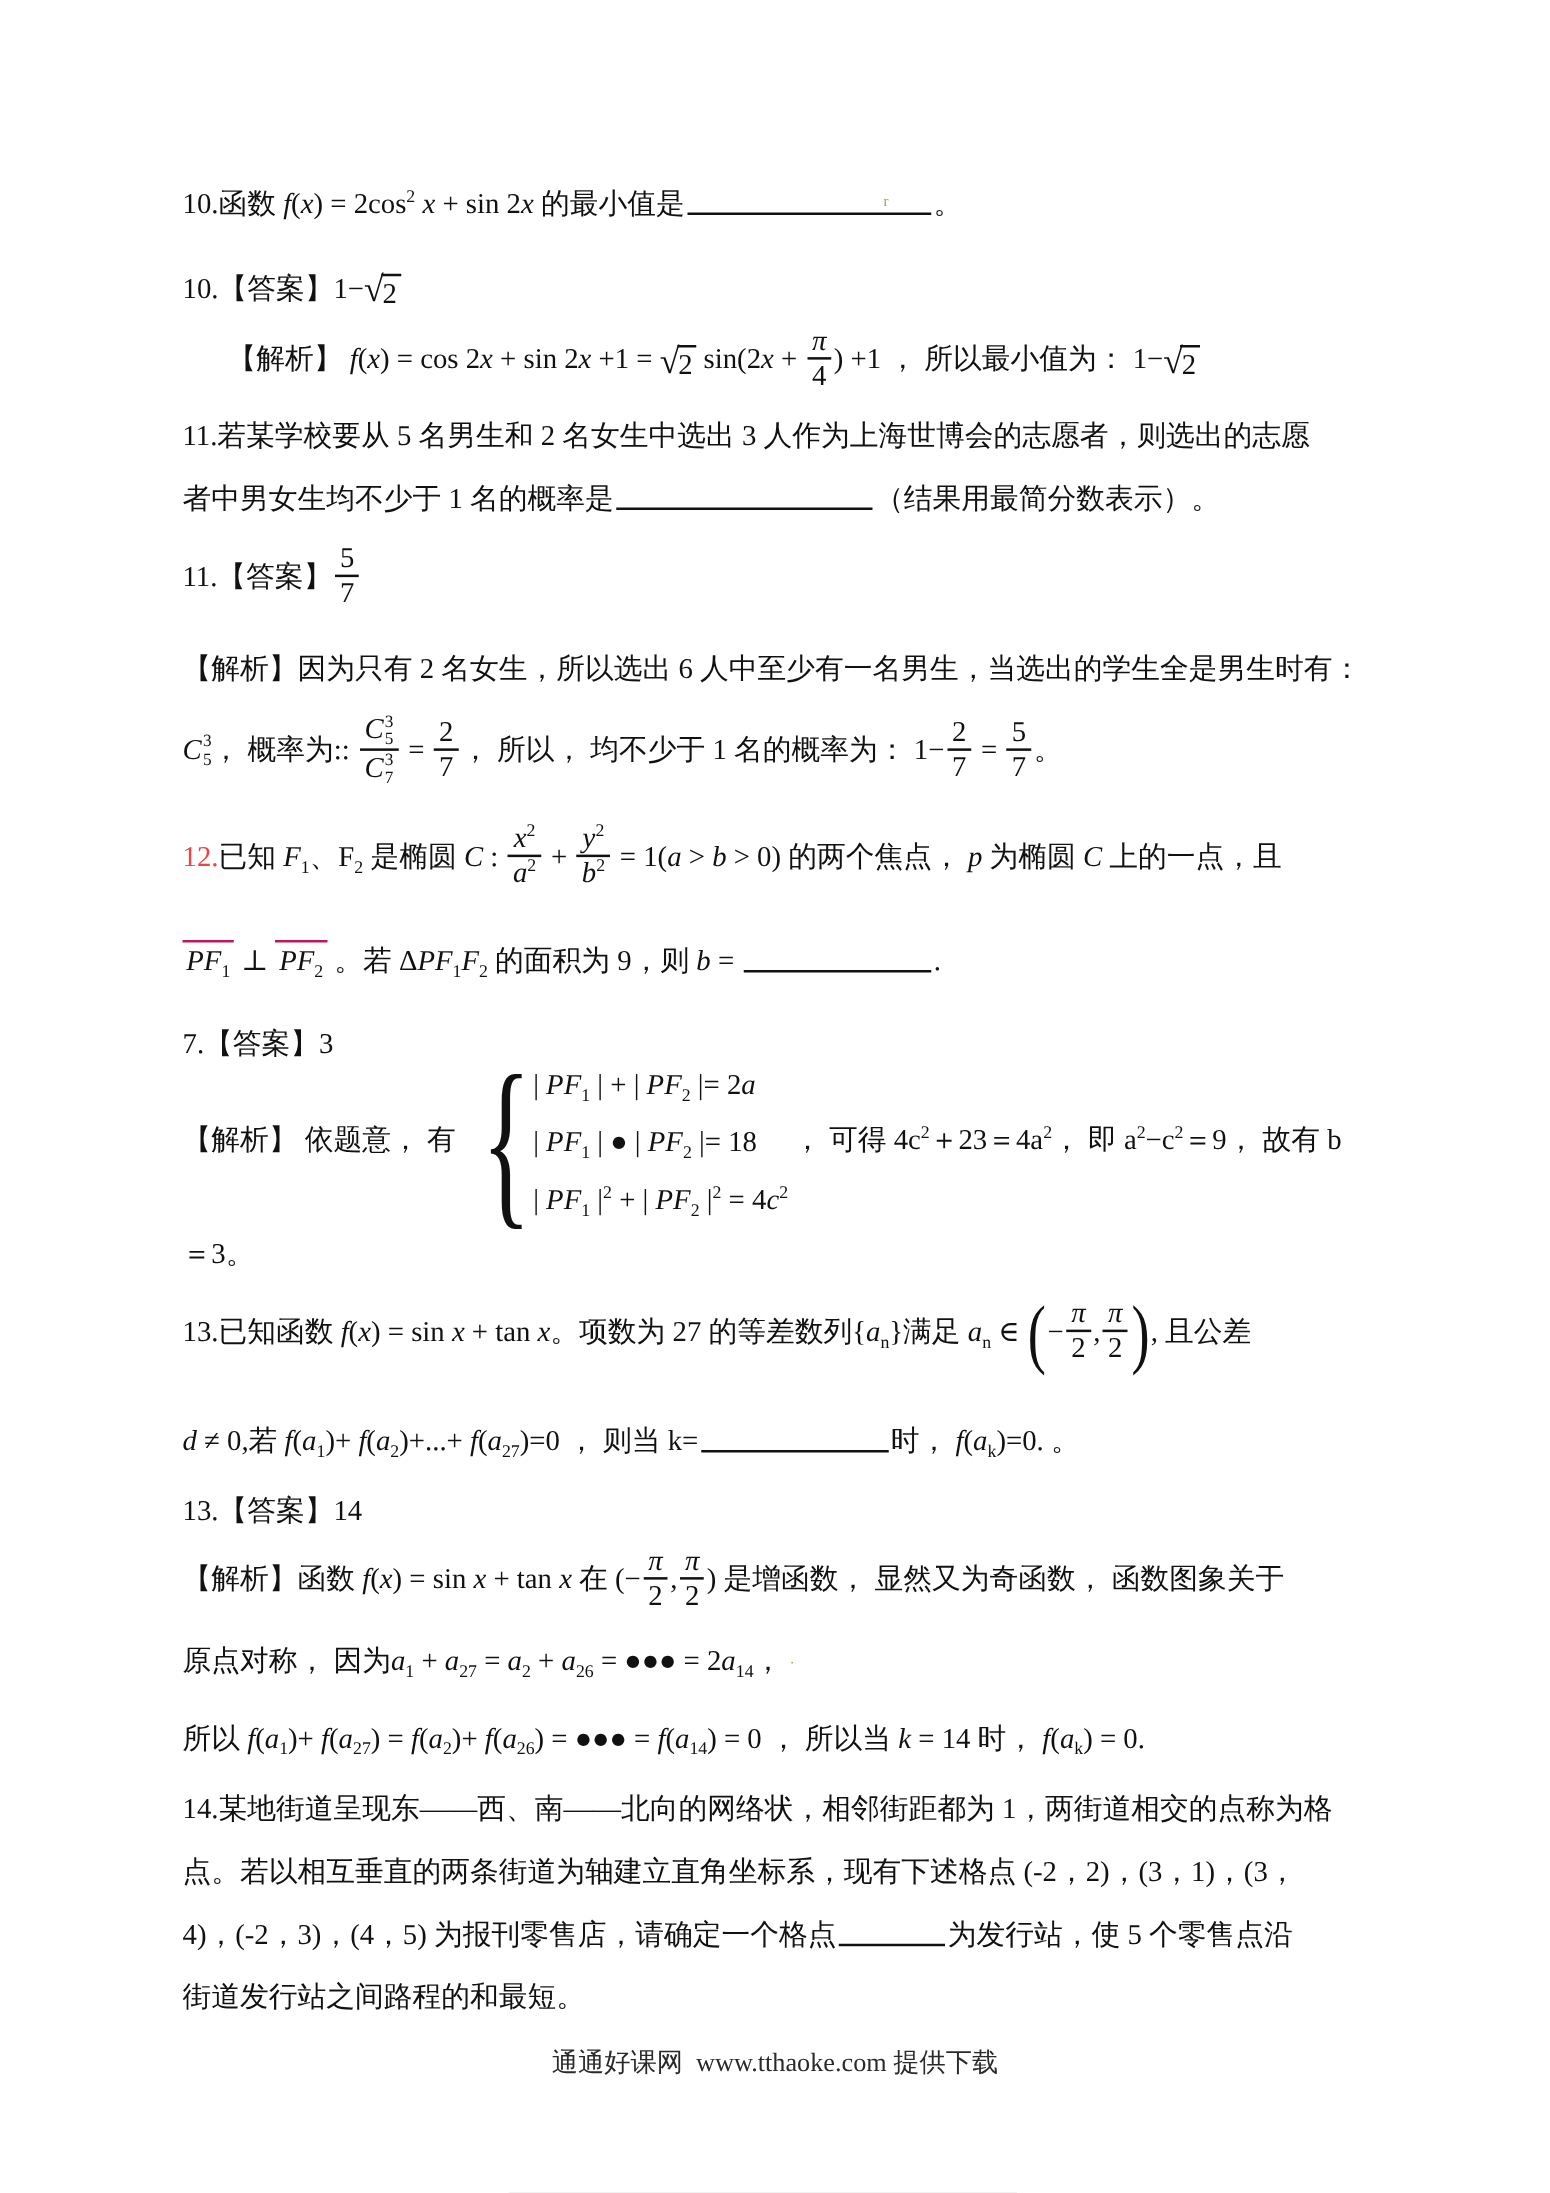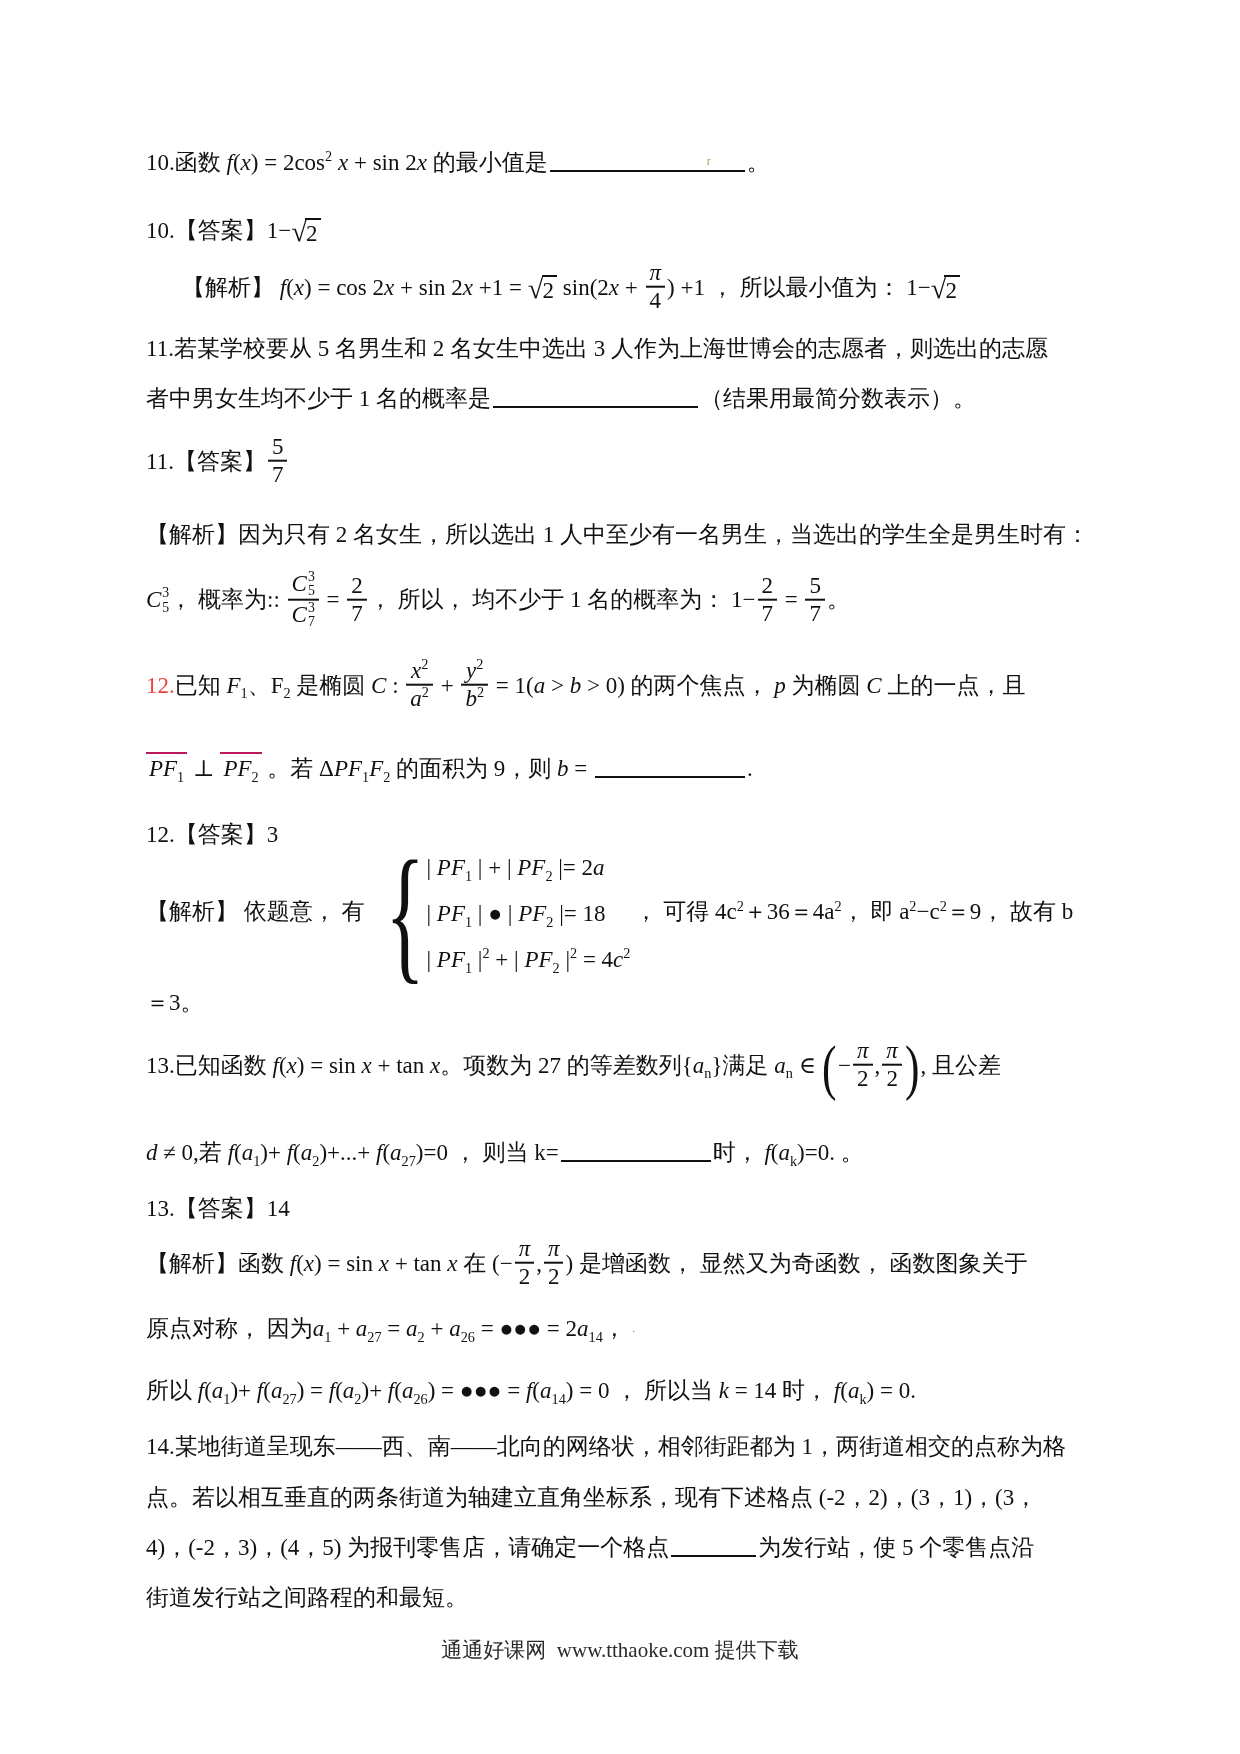--- a/index.html
+++ b/index.html
@@ -96,21 +96,21 @@
       <div class="para" id="p-q10_analysis"><span class="tk-txt">【解析】 </span><span class="tk-it">f</span><span class="tk-txt">(</span><span class="tk-it">x</span><span class="tk-txt">) = cos 2</span><span class="tk-it">x</span><span class="tk-txt"> + sin 2</span><span class="tk-it">x</span><span class="tk-txt"> +1 = </span><span class="sqrt">
           <span class="sqrt-rad">√</span>
           <span class="sqrt-body"><span class="tk-txt">2</span></span>
         </span><span class="tk-txt"> sin(2</span><span class="tk-it">x</span><span class="tk-txt"> + </span><span class="frac"><span class="num"><span class="tk-it">π</span></span><span class="den"><span class="tk-txt">4</span></span></span><span class="tk-txt">) +1 ， 所以最小值为： 1−</span><span class="sqrt">
           <span class="sqrt-rad">√</span>
           <span class="sqrt-body"><span class="tk-txt">2</span></span>
         </span></div>
       <div class="para" id="p-q11_q1"><span class="tk-txt">11.若某学校要从 5 名男生和 2 名女生中选出 3 人作为上海世博会的志愿者，则选出的志愿</span></div>
       <div class="para" id="p-q11_q2"><span class="tk-txt">者中男女生均不少于 1 名的概率是</span><span class="blank" style="width: 205px;"></span><span class="tk-txt">（结果用最简分数表示）。</span></div>
       <div class="para" id="p-q11_answer"><span class="tk-txt">11.【答案】</span><span class="frac"><span class="num"><span class="tk-txt">5</span></span><span class="den"><span class="tk-txt">7</span></span></span></div>
-      <div class="para" id="p-q11_an1"><span class="tk-txt">【解析】因为只有 2 名女生，所以选出 1 人中至少有一名男生，当选出的学生全是男生时有：</span></div>
+      <div class="para" id="p-q11_an1"><span class="tk-txt">【解析】因为只有 2 名女生，所以选出 6 人中至少有一名男生，当选出的学生全是男生时有：</span></div>
       <div class="para" id="p-q11_an2"><span class="tk-ss">
           <span class="tk-it">C</span>
           <span class="tk-ss-col">
             <span class="tk-ss-sup">3</span>
             <span class="tk-ss-sub">5</span>
           </span>
         </span><span class="tk-txt">， 概率为:: </span><span class="frac"><span class="num"><span class="tk-ss">
               <span class="tk-it">C</span>
               <span class="tk-ss-col">
                 <span class="tk-ss-sup">3</span>
@@ -118,29 +118,29 @@
               </span>
             </span></span><span class="den"><span class="tk-ss">
               <span class="tk-it">C</span>
               <span class="tk-ss-col">
                 <span class="tk-ss-sup">3</span>
                 <span class="tk-ss-sub">7</span>
               </span>
             </span></span></span><span class="tk-txt"> = </span><span class="frac"><span class="num"><span class="tk-txt">2</span></span><span class="den"><span class="tk-txt">7</span></span></span><span class="tk-txt">， 所以， 均不少于 1 名的概率为： 1−</span><span class="frac"><span class="num"><span class="tk-txt">2</span></span><span class="den"><span class="tk-txt">7</span></span></span><span class="tk-txt"> = </span><span class="frac"><span class="num"><span class="tk-txt">5</span></span><span class="den"><span class="tk-txt">7</span></span></span><span class="tk-txt">。</span></div>
       <div class="para" id="p-q12_q1"><span class="tk-red">12.</span><span class="tk-txt">已知 </span><span class="tk-it">F</span><span class="tk-sub">1</span><span class="tk-txt">、F</span><span class="tk-sub">2</span><span class="tk-txt"> 是椭圆 </span><span class="tk-it">C</span><span class="tk-txt"> : </span><span class="frac"><span class="num"><span class="tk-it">x</span><span class="tk-sup">2</span></span><span class="den"><span class="tk-it">a</span><span class="tk-sup">2</span></span></span><span class="tk-txt"> + </span><span class="frac"><span class="num"><span class="tk-it">y</span><span class="tk-sup">2</span></span><span class="den"><span class="tk-it">b</span><span class="tk-sup">2</span></span></span><span class="tk-txt"> = 1(</span><span class="tk-it">a</span><span class="tk-txt"> &gt; </span><span class="tk-it">b</span><span class="tk-txt"> &gt; 0) 的两个焦点， </span><span class="tk-it">p</span><span class="tk-txt"> 为椭圆 </span><span class="tk-it">C</span><span class="tk-txt"> 上的一点，且</span></div>
       <div class="para" id="p-q12_q2"><span class="over"><span class="tk-it">PF</span><span class="tk-sub">1</span></span><span class="tk-txt"> ⊥ </span><span class="over"><span class="tk-it">PF</span><span class="tk-sub">2</span></span><span class="tk-txt"> 。若 Δ</span><span class="tk-it">PF</span><span class="tk-sub">1</span><span class="tk-it">F</span><span class="tk-sub">2</span><span class="tk-txt"> 的面积为 9，则 </span><span class="tk-it">b</span><span class="tk-txt"> = </span><span class="blank" style="width: 150px;"></span><span class="tk-txt">.</span></div>
-      <div class="para" id="p-q12_answer"><span class="tk-txt">12.【答案】3</span></div>
+      <div class="para" id="p-q12_answer"><span class="tk-txt">7.【答案】3</span></div>
       <div class="para" id="p-q12_analysis"><span class="tk-txt">【解析】 依题意， 有</span><span class="cases">
           <span class="cases-brace">{</span>
           <span class="cases-rows">
             <span class="cases-row"><span class="tk-txt">| </span><span class="tk-it">PF</span><span class="tk-sub">1</span><span class="tk-txt"> | + | </span><span class="tk-it">PF</span><span class="tk-sub">2</span><span class="tk-txt"> |= 2</span><span class="tk-it">a</span></span>
             <span class="cases-row"><span class="tk-txt">| </span><span class="tk-it">PF</span><span class="tk-sub">1</span><span class="tk-txt"> | ● | </span><span class="tk-it">PF</span><span class="tk-sub">2</span><span class="tk-txt"> |= 18</span></span>
             <span class="cases-row"><span class="tk-txt">| </span><span class="tk-it">PF</span><span class="tk-sub">1</span><span class="tk-txt"> |</span><span class="tk-sup">2</span><span class="tk-txt"> + | </span><span class="tk-it">PF</span><span class="tk-sub">2</span><span class="tk-txt"> |</span><span class="tk-sup">2</span><span class="tk-txt"> = 4</span><span class="tk-it">c</span><span class="tk-sup">2</span></span>
           </span>
-        </span><span class="tk-txt">， 可得 4c</span><span class="tk-sup">2</span><span class="tk-txt">＋36＝4a</span><span class="tk-sup">2</span><span class="tk-txt">， 即 a</span><span class="tk-sup">2</span><span class="tk-txt">−c</span><span class="tk-sup">2</span><span class="tk-txt">＝9， 故有 b</span></div>
+        </span><span class="tk-txt">， 可得 4c</span><span class="tk-sup">2</span><span class="tk-txt">＋23＝4a</span><span class="tk-sup">2</span><span class="tk-txt">， 即 a</span><span class="tk-sup">2</span><span class="tk-txt">−c</span><span class="tk-sup">2</span><span class="tk-txt">＝9， 故有 b</span></div>
       <div class="para" id="p-q12_an2"><span class="tk-txt">＝3。</span></div>
       <div class="para" id="p-q13_q1"><span class="tk-txt">13.已知函数 </span><span class="tk-it">f</span><span class="tk-txt">(</span><span class="tk-it">x</span><span class="tk-txt">) = sin </span><span class="tk-it">x</span><span class="tk-txt"> + tan </span><span class="tk-it">x</span><span class="tk-txt">。项数为 27 的等差数列{</span><span class="tk-it">a</span><span class="tk-sub">n</span><span class="tk-txt">}满足 </span><span class="tk-it">a</span><span class="tk-sub">n</span><span class="tk-txt"> ∈ </span><span class="bigp">(</span><span class="tk-txt">−</span><span class="frac"><span class="num"><span class="tk-it">π</span></span><span class="den"><span class="tk-txt">2</span></span></span><span class="tk-txt">,</span><span class="frac"><span class="num"><span class="tk-it">π</span></span><span class="den"><span class="tk-txt">2</span></span></span><span class="bigp">)</span><span class="tk-txt">, 且公差</span></div>
       <div class="para" id="p-q13_q2"><span class="tk-it">d</span><span class="tk-txt"> ≠ 0,若 </span><span class="tk-it">f</span><span class="tk-txt">(</span><span class="tk-it">a</span><span class="tk-sub">1</span><span class="tk-txt">)+ </span><span class="tk-it">f</span><span class="tk-txt">(</span><span class="tk-it">a</span><span class="tk-sub">2</span><span class="tk-txt">)+...+ </span><span class="tk-it">f</span><span class="tk-txt">(</span><span class="tk-it">a</span><span class="tk-sub">27</span><span class="tk-txt">)=0 ， 则当 k=</span><span class="blank" style="width: 150px;"></span><span class="tk-txt">时， </span><span class="tk-it">f</span><span class="tk-txt">(</span><span class="tk-it">a</span><span class="tk-sub">k</span><span class="tk-txt">)=0.  。</span></div>
       <div class="para" id="p-q13_answer"><span class="tk-txt">13.【答案】14</span></div>
       <div class="para" id="p-q13_an1"><span class="tk-txt">【解析】函数 </span><span class="tk-it">f</span><span class="tk-txt">(</span><span class="tk-it">x</span><span class="tk-txt">) = sin </span><span class="tk-it">x</span><span class="tk-txt"> + tan </span><span class="tk-it">x</span><span class="tk-txt"> 在 (−</span><span class="frac"><span class="num"><span class="tk-it">π</span></span><span class="den"><span class="tk-txt">2</span></span></span><span class="tk-txt">,</span><span class="frac"><span class="num"><span class="tk-it">π</span></span><span class="den"><span class="tk-txt">2</span></span></span><span class="tk-txt">) 是增函数， 显然又为奇函数， 函数图象关于</span></div>
       <div class="para" id="p-q13_an2"><span class="tk-txt">原点对称， 因为</span><span class="tk-it">a</span><span class="tk-sub">1</span><span class="tk-txt"> + </span><span class="tk-it">a</span><span class="tk-sub">27</span><span class="tk-txt"> = </span><span class="tk-it">a</span><span class="tk-sub">2</span><span class="tk-txt"> + </span><span class="tk-it">a</span><span class="tk-sub">26</span><span class="tk-txt"> = ●●● = 2</span><span class="tk-it">a</span><span class="tk-sub">14</span><span class="tk-txt">，    </span><span class="tk-green">·</span></div>
       <div class="para" id="p-q13_an3"><span class="tk-txt">所以 </span><span class="tk-it">f</span><span class="tk-txt">(</span><span class="tk-it">a</span><span class="tk-sub">1</span><span class="tk-txt">)+ </span><span class="tk-it">f</span><span class="tk-txt">(</span><span class="tk-it">a</span><span class="tk-sub">27</span><span class="tk-txt">) = </span><span class="tk-it">f</span><span class="tk-txt">(</span><span class="tk-it">a</span><span class="tk-sub">2</span><span class="tk-txt">)+ </span><span class="tk-it">f</span><span class="tk-txt">(</span><span class="tk-it">a</span><span class="tk-sub">26</span><span class="tk-txt">) = ●●● = </span><span class="tk-it">f</span><span class="tk-txt">(</span><span class="tk-it">a</span><span class="tk-sub">14</span><span class="tk-txt">) = 0 ， 所以当 </span><span class="tk-it">k</span><span class="tk-txt"> = 14 时， </span><span class="tk-it">f</span><span class="tk-txt">(</span><span class="tk-it">a</span><span class="tk-sub">k</span><span class="tk-txt">) = 0.</span></div>
       <div class="para" id="p-q14_l1"><span class="tk-txt">14.某地街道呈现东——西、南——北向的网络状，相邻街距都为 1，两街道相交的点称为格</span></div>
       <div class="para" id="p-q14_l2"><span class="tk-txt">点。若以相互垂直的两条街道为轴建立直角坐标系，现有下述格点 (-2，2)，(3，1)，(3，</span></div>
       <div class="para" id="p-q14_l3"><span class="tk-txt">4)，(-2，3)，(4，5) 为报刊零售店，请确定一个格点</span><span class="blank" style="width: 85px;"></span><span class="tk-txt">为发行站，使 5 个零售点沿</span></div>

